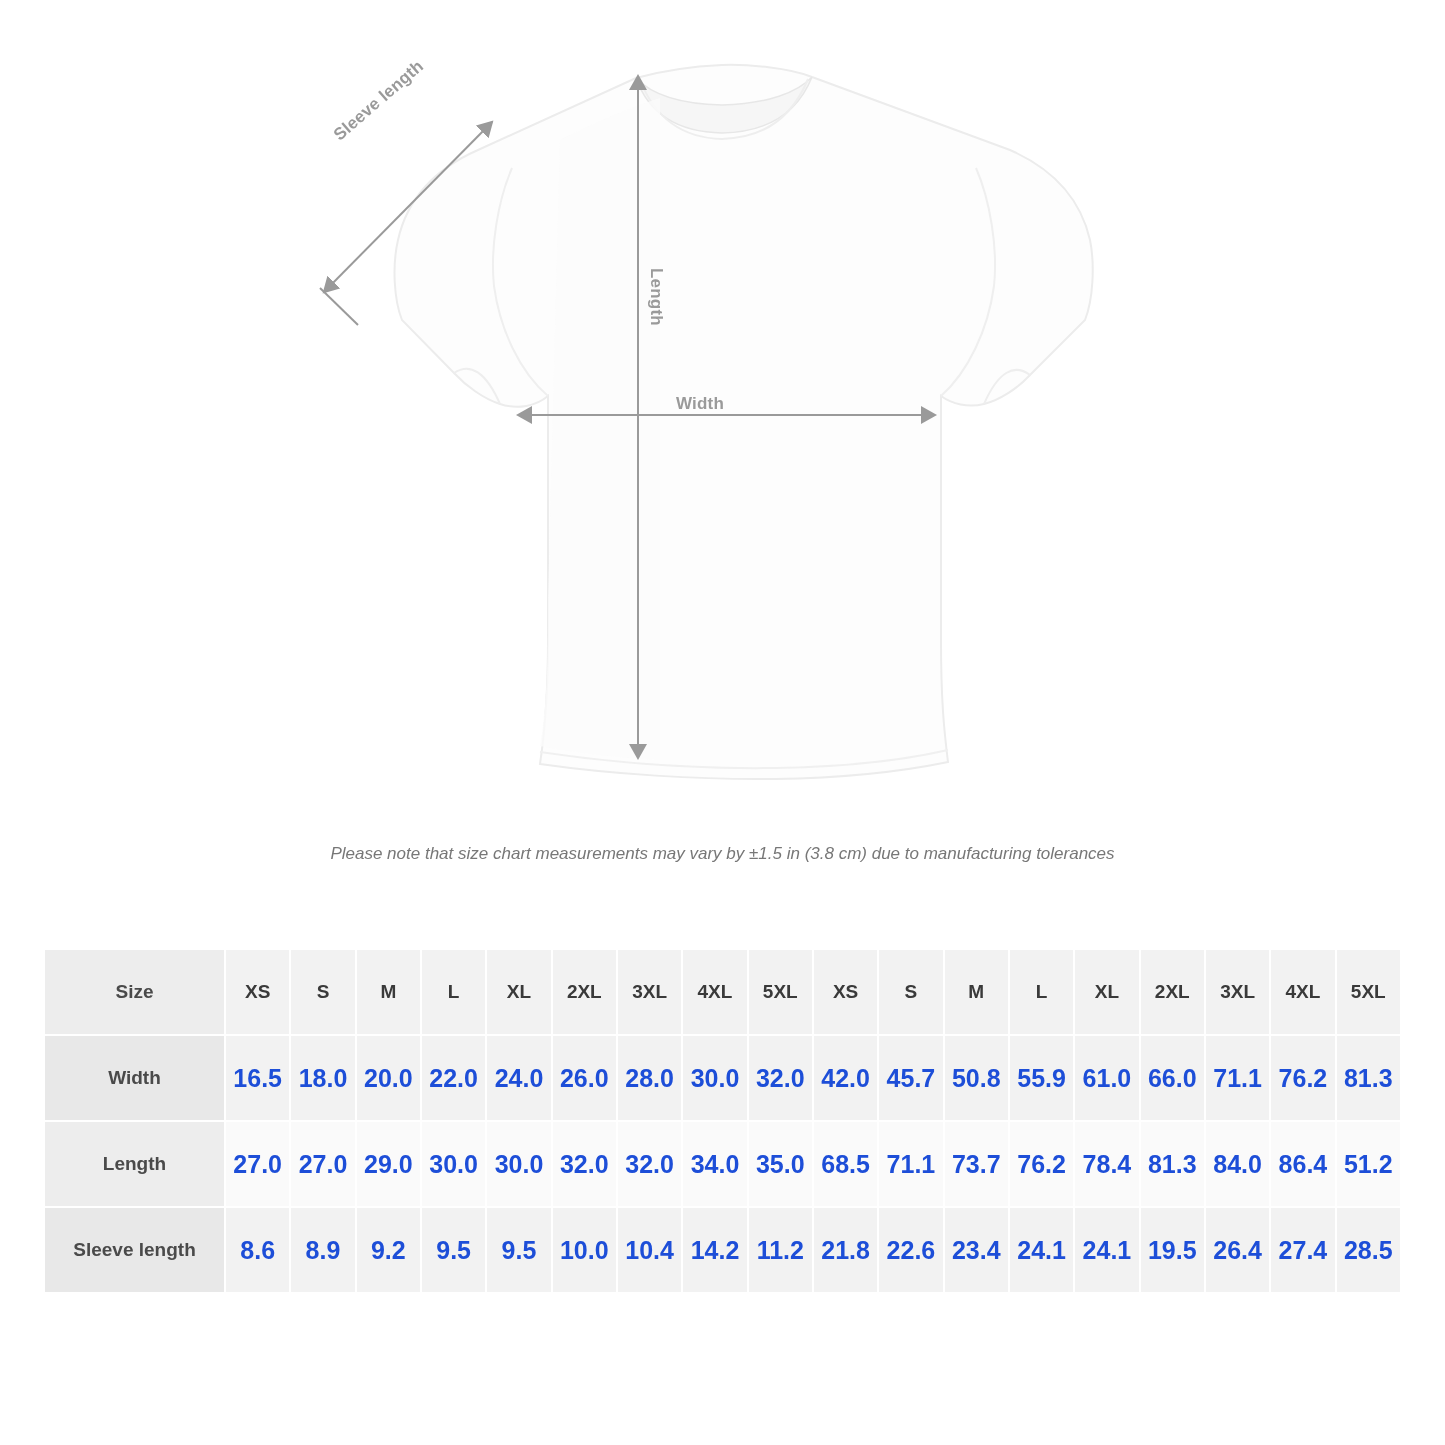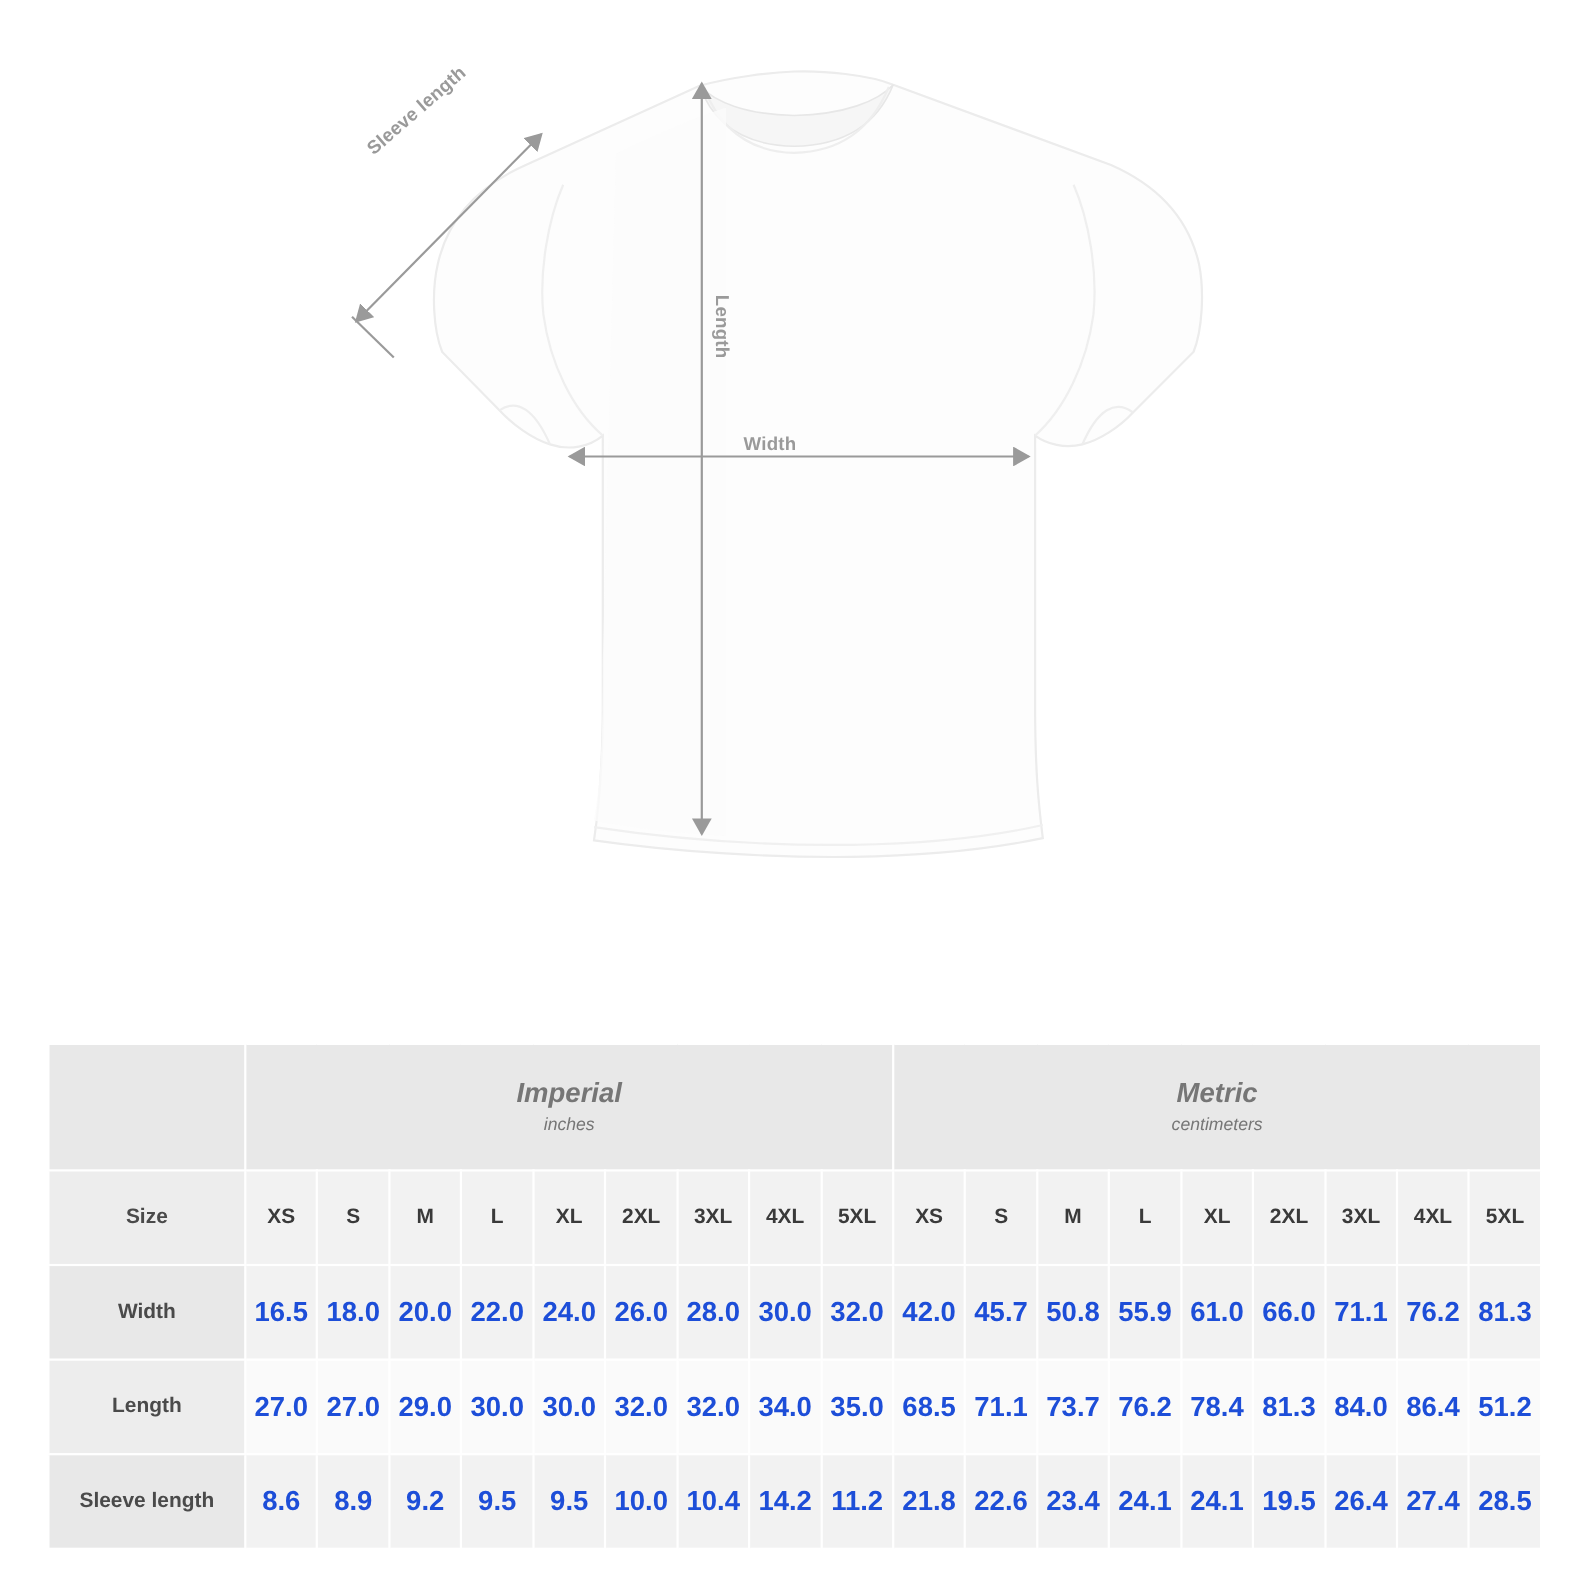--- a/index.html
+++ b/index.html
@@ -199,35 +199,25 @@
         <line x1="492" y1="122" x2="324" y2="292" stroke="#9a9a9a" stroke-width="2" marker-start="url(#arrowStart)" marker-end="url(#arrowEnd)"></line>
         <line x1="320" y1="288" x2="358" y2="325" stroke="#9a9a9a" stroke-width="2"></line>
       </g>
     </svg>
 
     <div class="dim-label label-sleeve">Sleeve length</div>
     <div class="dim-label label-length">Length</div>
     <div class="dim-label label-width">Width</div>
   </div>
 
+  <p class="chart-note">Please note that size chart measurements may vary by ±1.5 in (3.8 cm) due to manufacturing tolerances</p>
 
   <div class="table-wrap">
     <table class="size-table">
       <tbody>
-        <tr>
-          <td class="unit-head first-col"></td>
-          <td class="unit-head" colspan="9">
-            <div class="unit-name">Imperial</div>
-            <div class="unit-sub">inches</div>
-          </td>
-          <td class="unit-head" colspan="9">
-            <div class="unit-name">Metric</div>
-            <div class="unit-sub">centimeters</div>
-          </td>
-        </tr>
         <tr class="r-odd">
           <td class="row-head first-col">Size</td>
           <td class="col-head">XS</td>
           <td class="col-head">S</td>
           <td class="col-head">M</td>
           <td class="col-head">L</td>
           <td class="col-head">XL</td>
           <td class="col-head">2XL</td>
           <td class="col-head">3XL</td>
           <td class="col-head">4XL</td>

